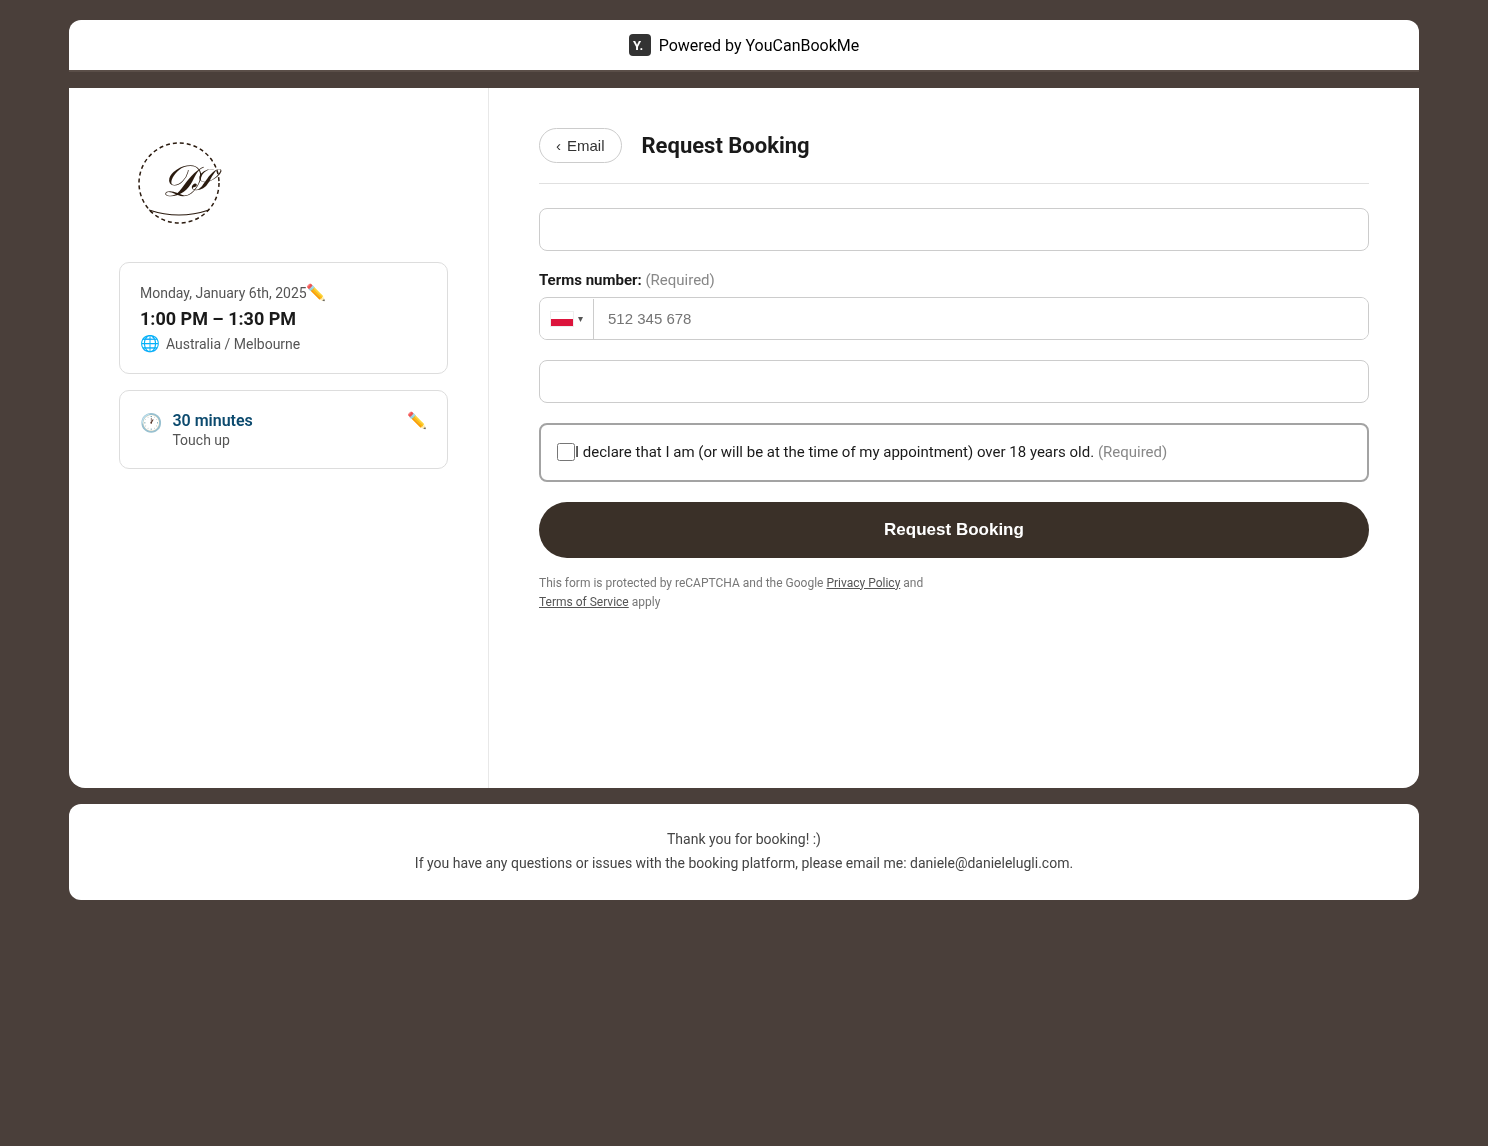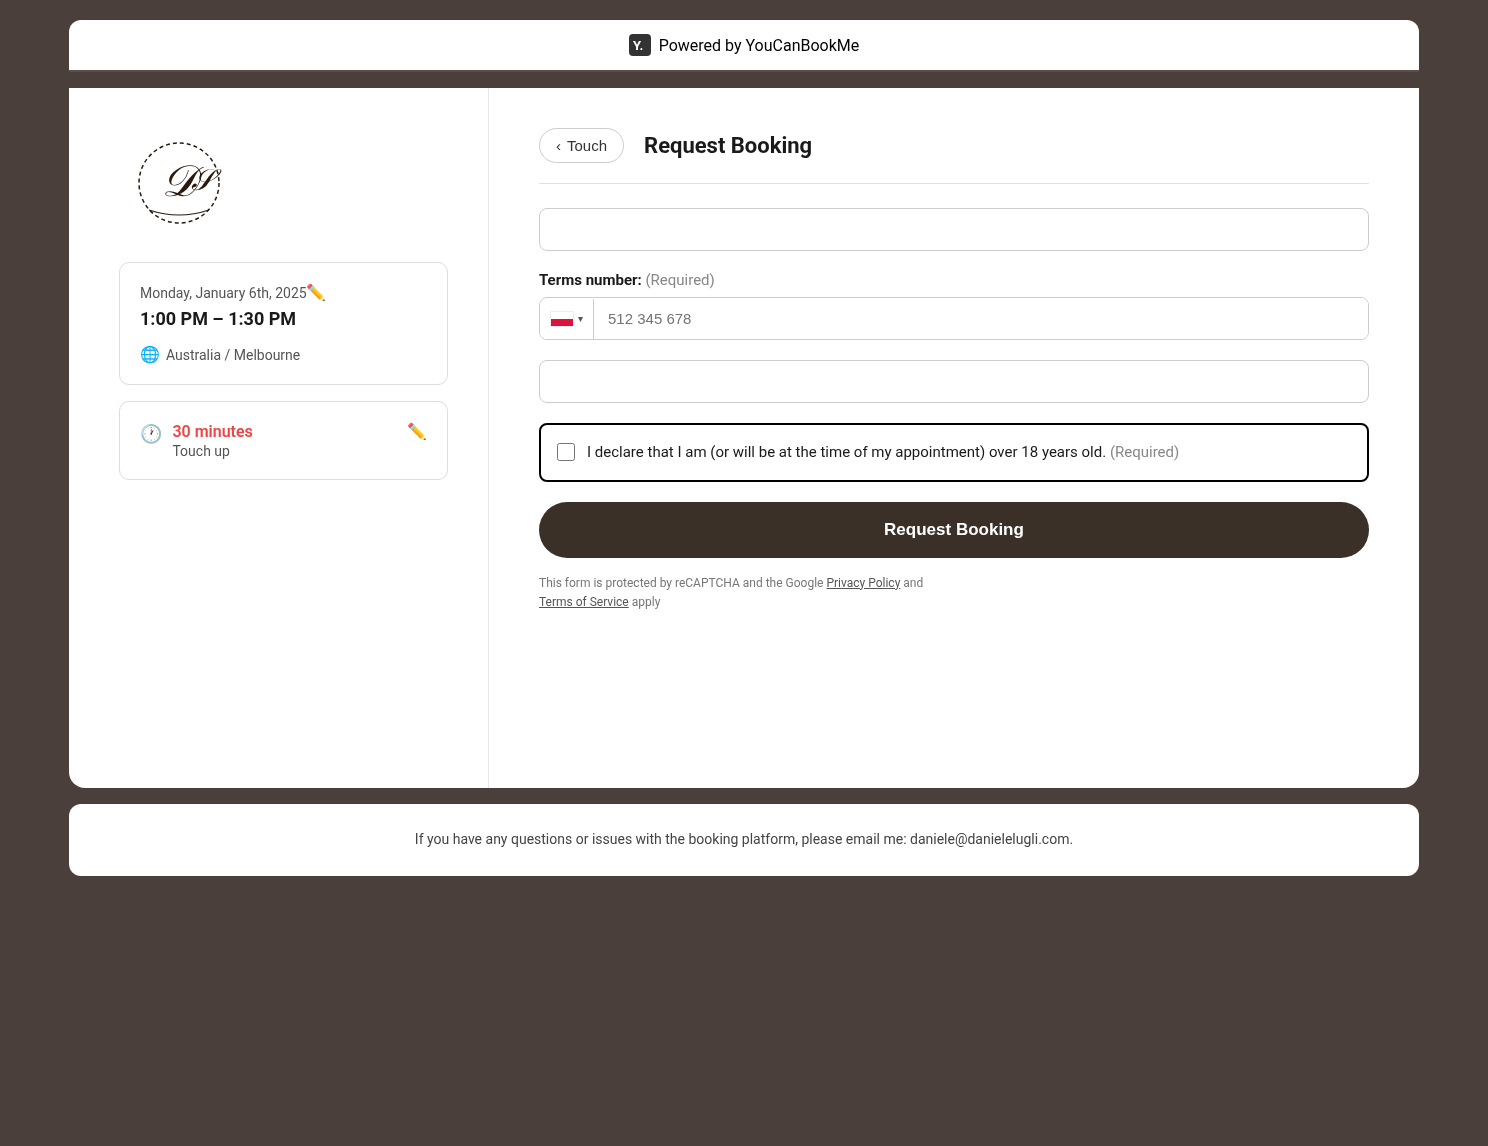--- a/index.html
+++ b/index.html
@@ -86,21 +86,21 @@
       margin-bottom: 6px;
       display: flex;
       justify-content: flex-start;
       align-items: center;
     }
 
     .info-box-time {
       font-size: 18px;
       font-weight: 700;
       color: #1a1a1a;
-      margin-bottom: 16px;
+      margin-bottom: 5px;
     }
 
     .info-box-timezone {
       display: flex;
       align-items: center;
       gap: 6px;
       color: #555;
       font-size: 14px;
     }
 
@@ -113,21 +113,21 @@
 
     .duration-left {
       display: flex;
       align-items: flex-start;
       gap: 10px;
     }
 
     .duration-text {
       font-size: 16px;
       font-weight: 600;
-      color: #ef4444;
+      color: #0c4a6e;
     }
 
     .duration-sub {
       font-size: 14px;
       color: #555;
       margin-top: 2px;
     }
 
     .edit-icon {
       color: #888;
@@ -242,27 +242,26 @@
       outline: none;
     }
 
     .chevron-down {
       font-size: 10px;
       color: #555;
     }
 
     
     .checkbox-area {
-      border: 2px solid #000000;
+      border: 2px solid #a3a3a3;
       border-radius: 8px;
       padding: 16px;
       margin-bottom: 20px;
       display: flex;
       align-items: flex-start;
-      gap: 12px;
     }
 
     .checkbox-input {
       width: 18px;
       height: 18px;
       border: 1px solid #999;
       border-radius: 3px;
       cursor: pointer;
       flex-shrink: 0;
       margin-top: 2px;
@@ -374,21 +373,21 @@
         </div>
       </div>
 
     </div>
 
     <div class="right-panel">
 
       <div class="right-header">
         <button class="back-button">
           <span>‹</span>
-          <span>Touch</span>
+          <span>Email</span>
         </button>
         <span class="page-title">Request Booking</span>
       </div>
 
       
       <div class="form-group">
         <input class="form-input" type="text" placeholder="" style="">
       </div>
 
       
@@ -430,17 +429,18 @@
         <span>and</span><br>
         <a class="recaptcha-link">Terms of Service</a>
         <span>apply</span>
       </div>
 
     </div>
   </div>
 
   <div class="bottom-bar">
     <div class="bottom-bar-text">
+      <div>Thank you for booking! :)</div>
       <div>If you have any questions or issues with the booking platform, please email me: daniele@danielelugli.com.</div>
     </div>
   </div>
 
 </div>
 
 </body></html>

